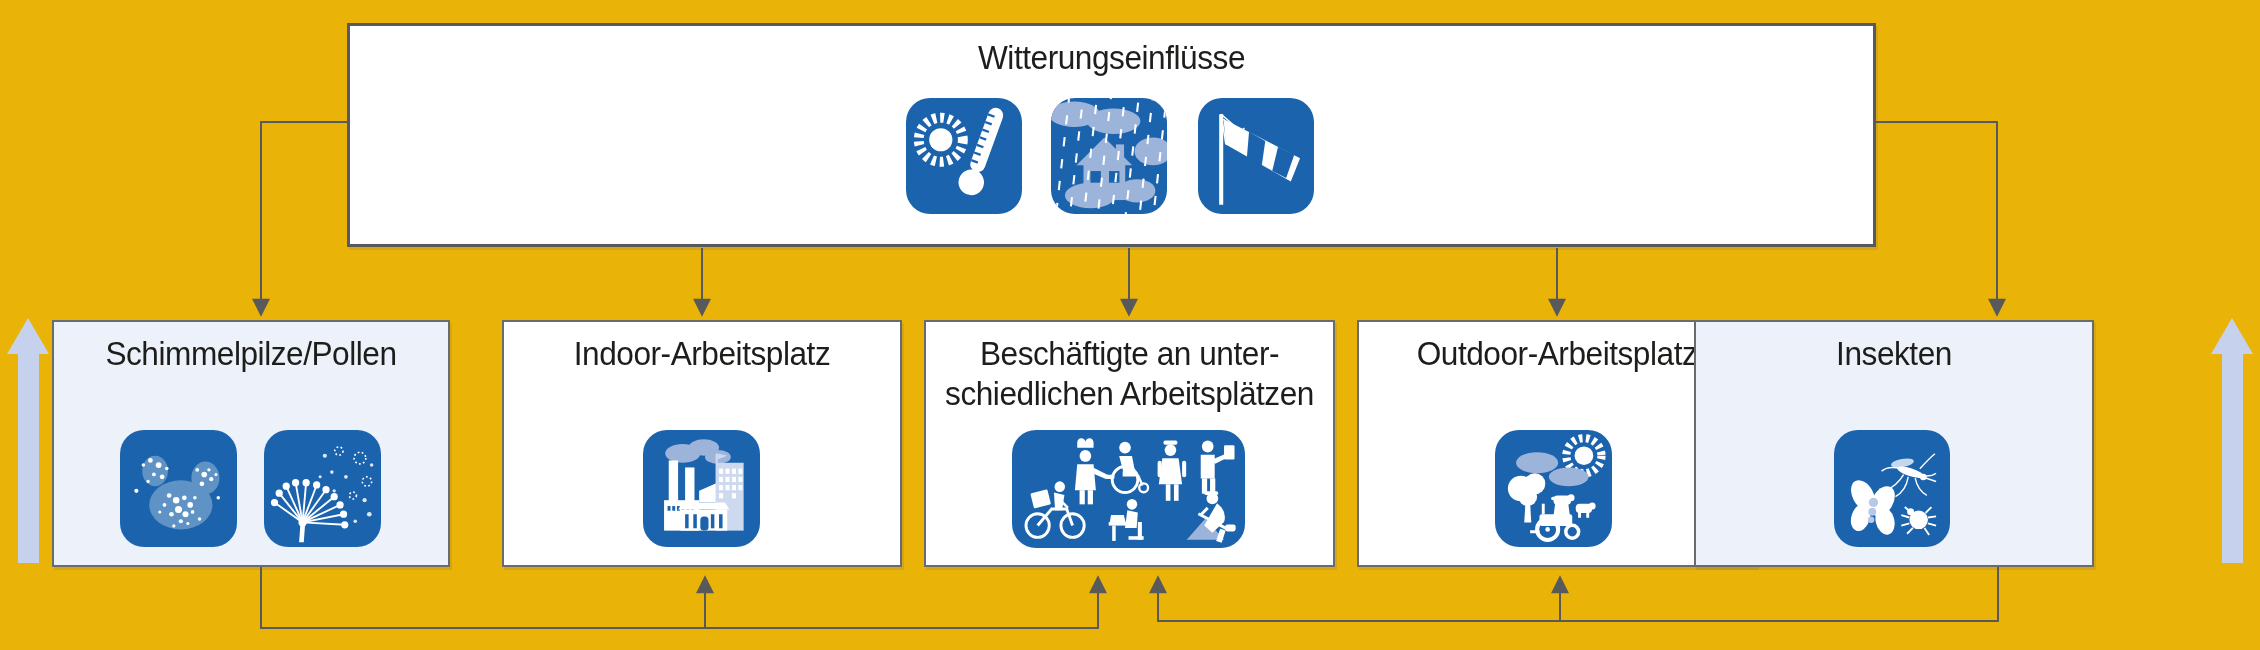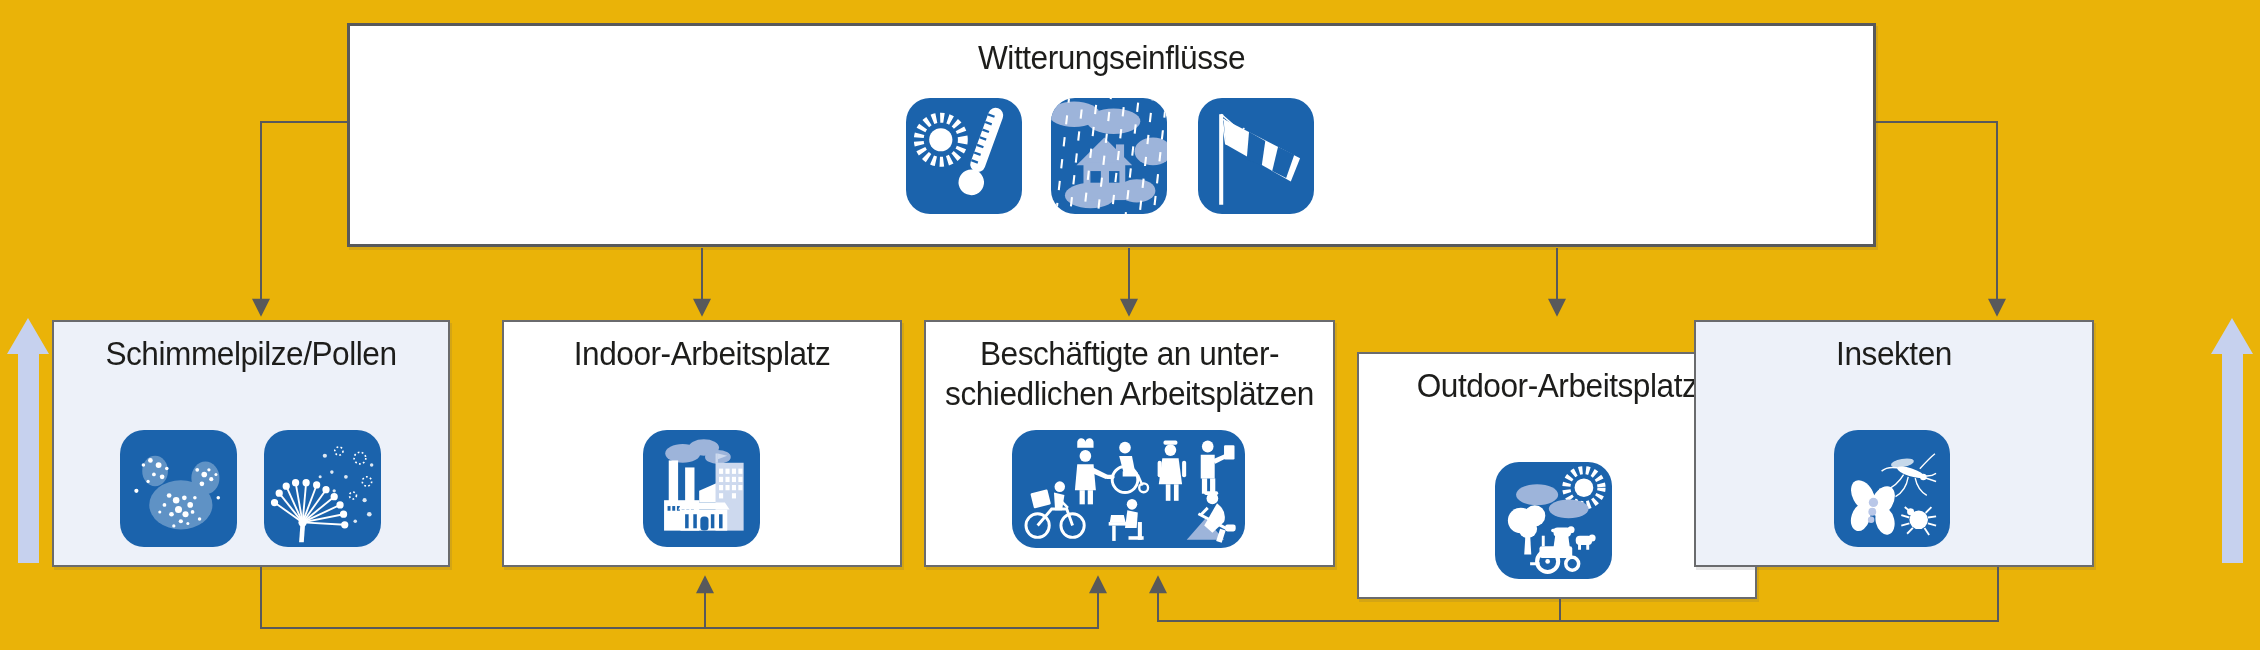--- a/index.html
+++ b/index.html
@@ -329,21 +329,21 @@
           <path d="M176,62 q9,7 6,16 l-10,9 -7,-6 z" fill="#fff"></path>
           <line x1="160" y1="71" x2="185" y2="84" stroke="#fff" stroke-width="2.5"></line>
           <line x1="168" y1="66" x2="162" y2="72" stroke="#fff" stroke-width="2.5"></line>
           <rect x="183" y="80" width="9" height="6" rx="2" fill="#fff"></rect>
           <rect x="177" y="84" width="5" height="11" transform="rotate(18 179 89)" fill="#fff"></rect>
         </g>
       </svg>
     </div>
   </div>
 
-  <div class="node" style="left:1357px;top:320px;width:400px;height:247px;margin-top:32px;">
+  <div class="node" style="left:1357px;top:320px;width:400px;height:247px;">
     <div class="box-title">Outdoor-Arbeitsplatz</div>
     <div class="tile" style="left:136px;top:108px;width:117px;height:117px;">
       <svg viewBox="0 0 100 100">
         <circle cx="76" cy="22" r="8" fill="#fff"></circle>
         <circle cx="76" cy="22" r="15" fill="none" stroke="#fff" stroke-width="7" stroke-dasharray="3 3"></circle>
         <ellipse cx="36" cy="28" rx="18" ry="9" fill="#9db4da"></ellipse>
         <ellipse cx="63" cy="40" rx="17" ry="8" fill="#9db4da"></ellipse>
         <g fill="#fff">
           <circle cx="22" cy="50" r="11"></circle>
             <circle cx="34" cy="46" r="9"></circle>

